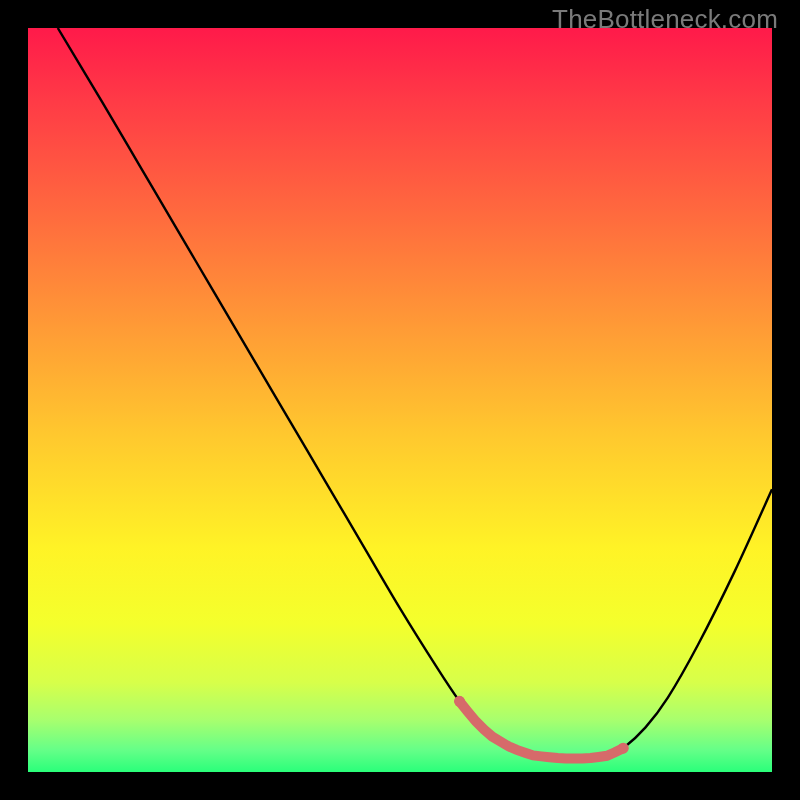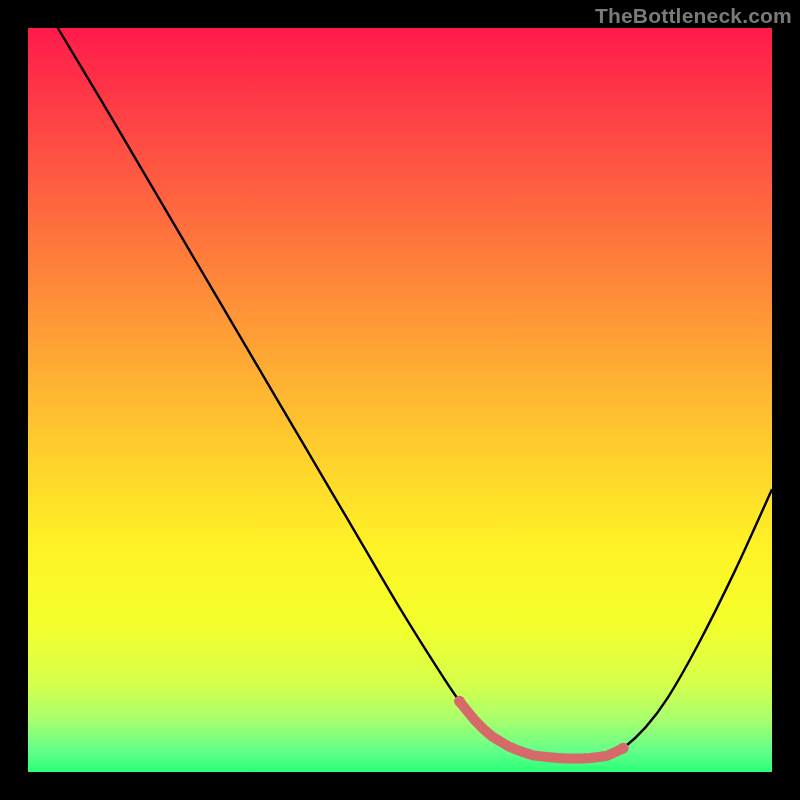--- a/index.html
+++ b/index.html
@@ -1,17 +1,17 @@
 <!DOCTYPE html>
 <html><head>
 <meta charset="utf-8">
 <style>
   * { margin: 0; padding: 0; box-sizing: border-box; }
   body { width: 800px; height: 800px; background: #000; position: relative; font-family: Arial, sans-serif; }
-  .watermark { position: absolute; top: 4px; right: 8px; color: #7a7a7a; font-size: 21px; font-weight: 700; z-index: 10; letter-spacing: 0.2px; }
+  .watermark { position: absolute; top: 4px; right: 22px; color: #7a7a7a; font-size: 26px; font-weight: 400; z-index: 10; letter-spacing: 0.2px; }
   .plot-area { position: absolute; left: 28px; top: 28px; width: 744px; height: 744px; }
   .gradient-bg { position: absolute; left: 0; top: 0; width: 100%; height: 100%; }
   .curve-layer { position: absolute; left: 0; top: 0; width: 100%; height: 100%; }
 </style>
 </head>
 <body>
 
 <div class="watermark">TheBottleneck.com</div>
 
 <div class="plot-area">

